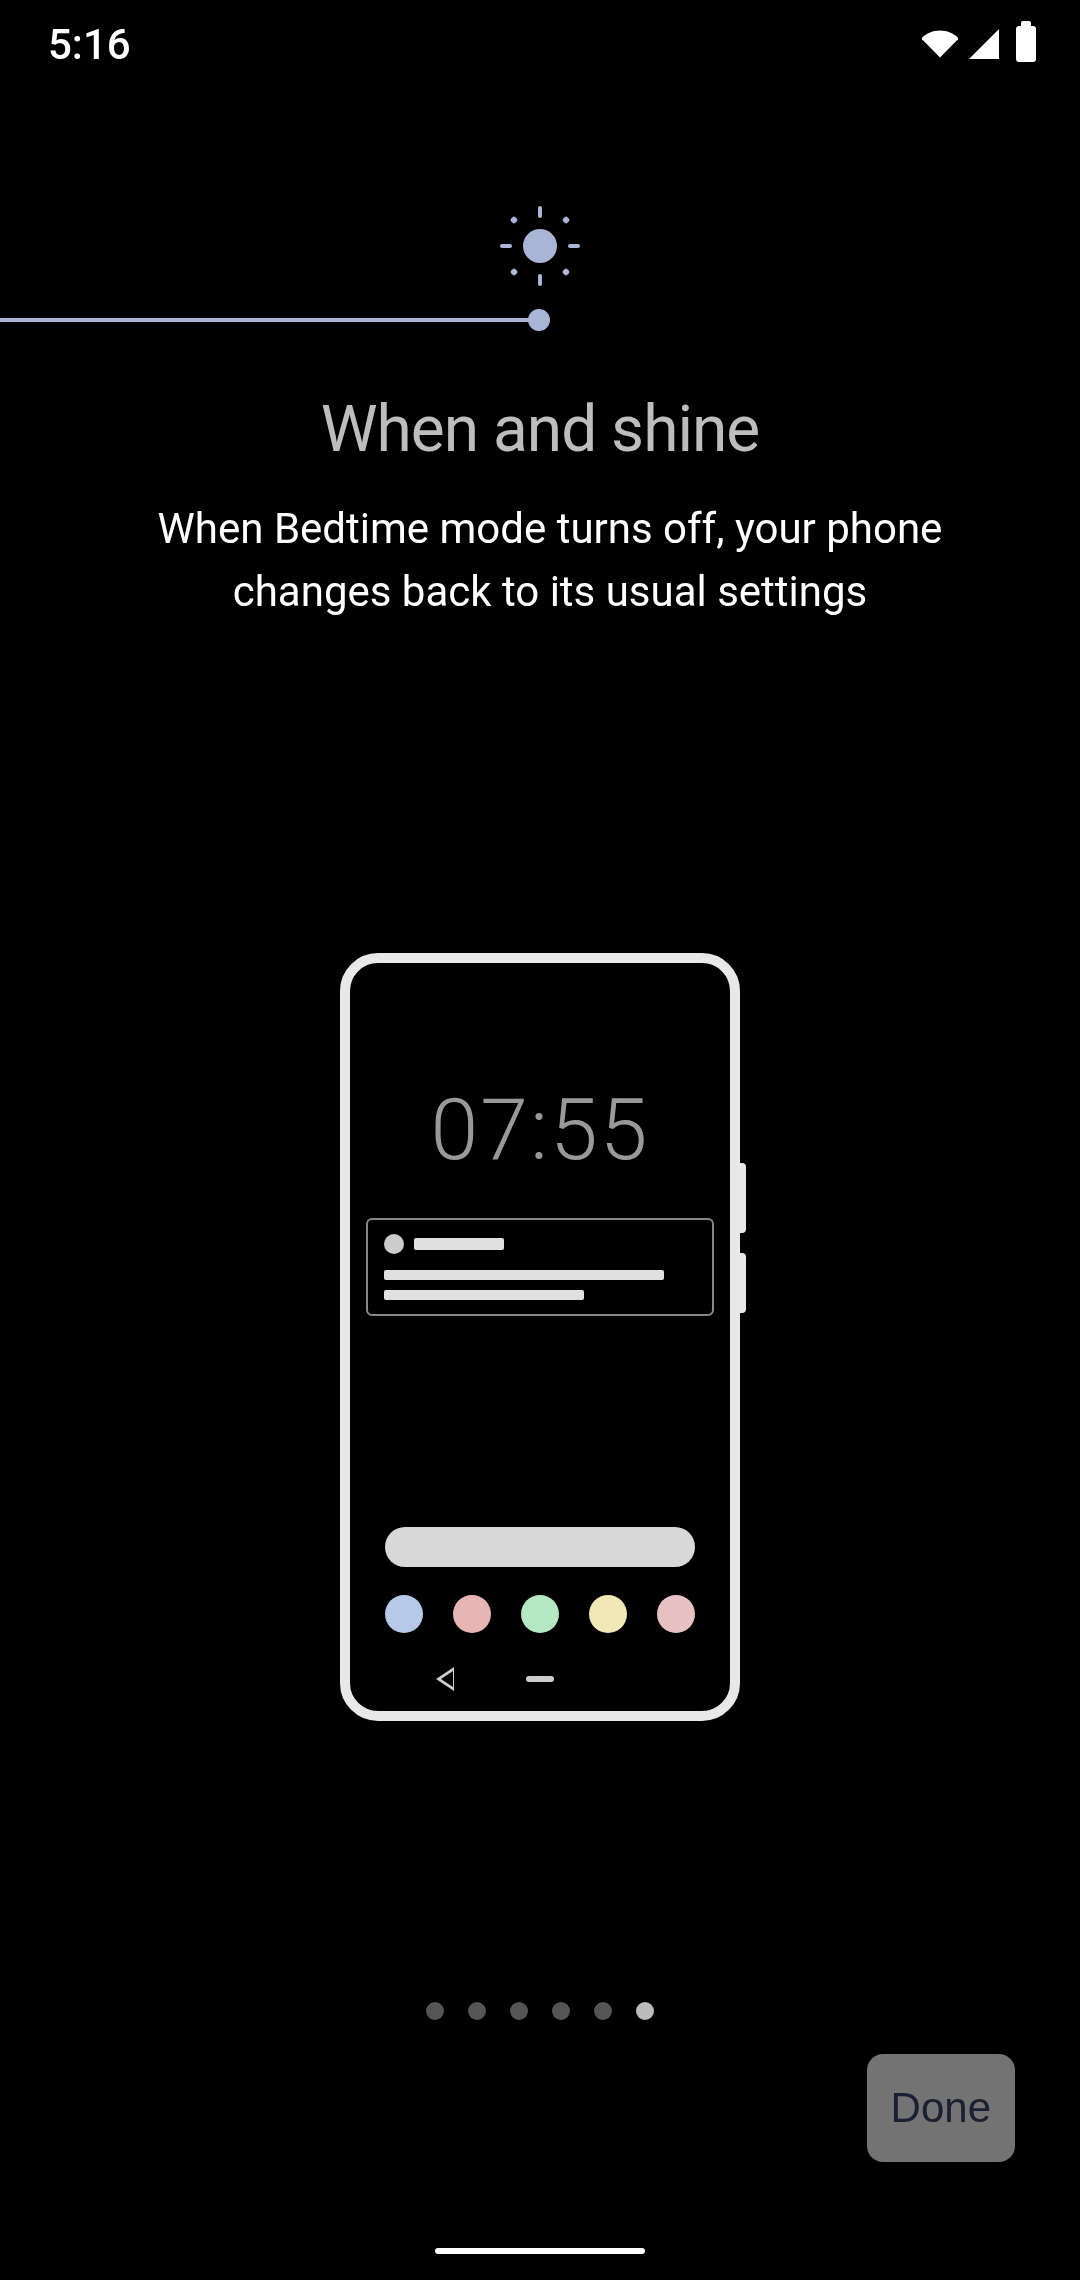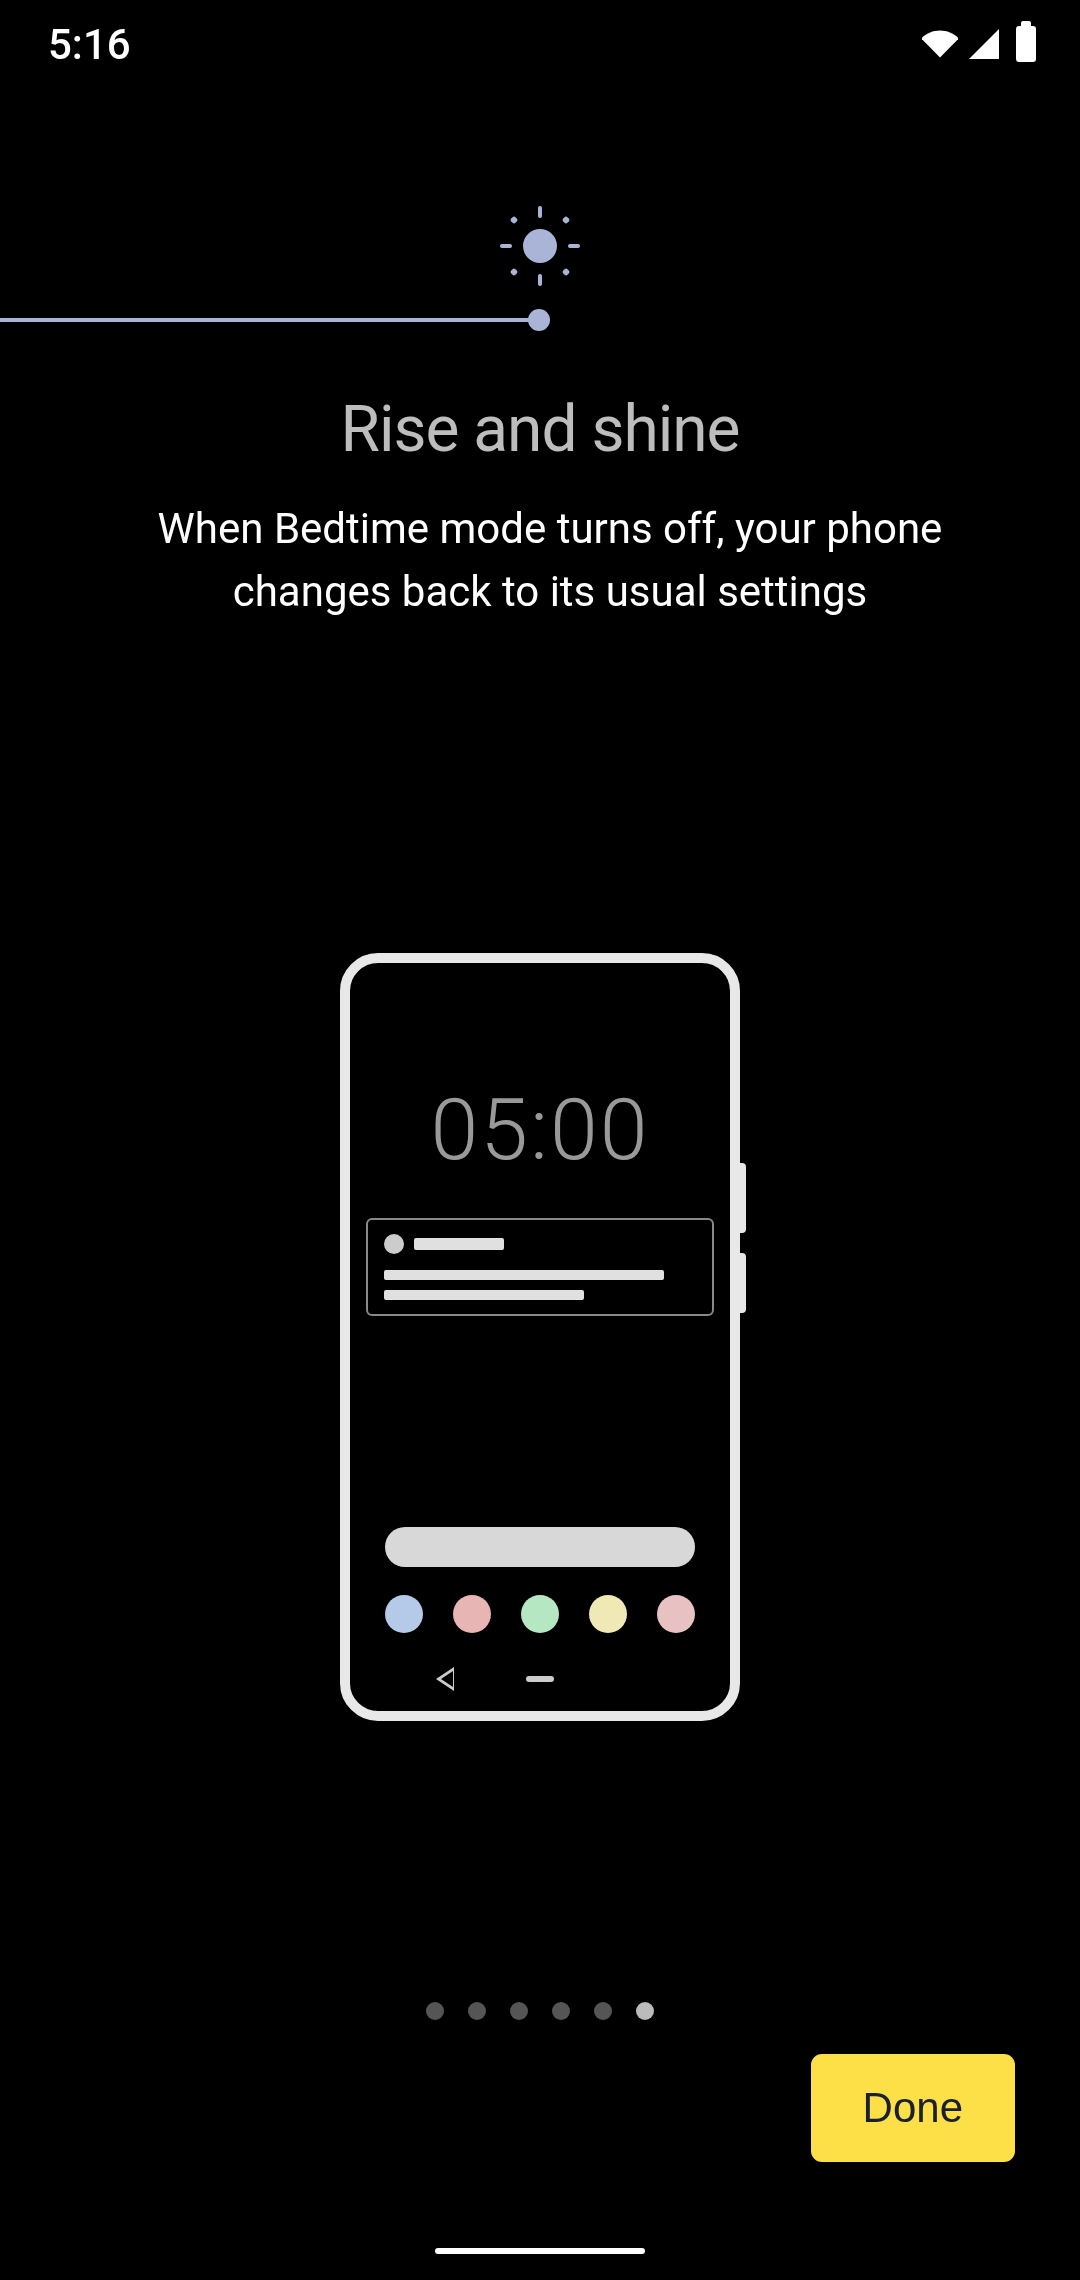--- a/index.html
+++ b/index.html
@@ -319,27 +319,27 @@
 
     .page-dot.active {
       background: #bbb;
     }
 
     
     .done-button {
       position: absolute;
       bottom: 118px;
       right: 65px;
-      background: #fde047;
+      background: #737373;
       color: #1a1f33;
       font-size: 42px;
       font-weight: 500;
-      padding: 30px 52px;
+      padding: 30px 24px;
       border: none;
-      border-radius: 11px;
+      border-radius: 16px;
       cursor: pointer;
     }
 
     
     .bottom-nav {
       position: absolute;
       bottom: 26px;
       left: 50%;
       transform: translateX(-50%);
       width: 210px;
@@ -376,29 +376,29 @@
     <div class="sun-ray ray-tr"></div>
     <div class="sun-ray ray-bl"></div>
     <div class="sun-ray ray-br"></div>
   </div>
 </div>
 
 <div class="horizon-line">
   <div class="horizon-thumb"></div>
 </div>
 
-<h1 class="title">Rise and shine</h1>
+<h1 class="title">When and shine</h1>
 
 <p class="description">When Bedtime mode turns off, your phone changes back to its usual settings</p>
 
 <div class="phone-container">
   <div class="phone">
     <div class="phone-side-btn-1"></div>
     <div class="phone-side-btn-2"></div>
-    <div class="phone-time">05:00</div>
+    <div class="phone-time">07:55</div>
     <div class="notification-card">
       <div class="notif-header">
         <div class="notif-dot"></div>
         <div class="notif-title-bar"></div>
       </div>
       <div class="notif-line-1"></div>
       <div class="notif-line-2"></div>
     </div>
     <div class="phone-bottom">
       <div class="search-bar"></div>

